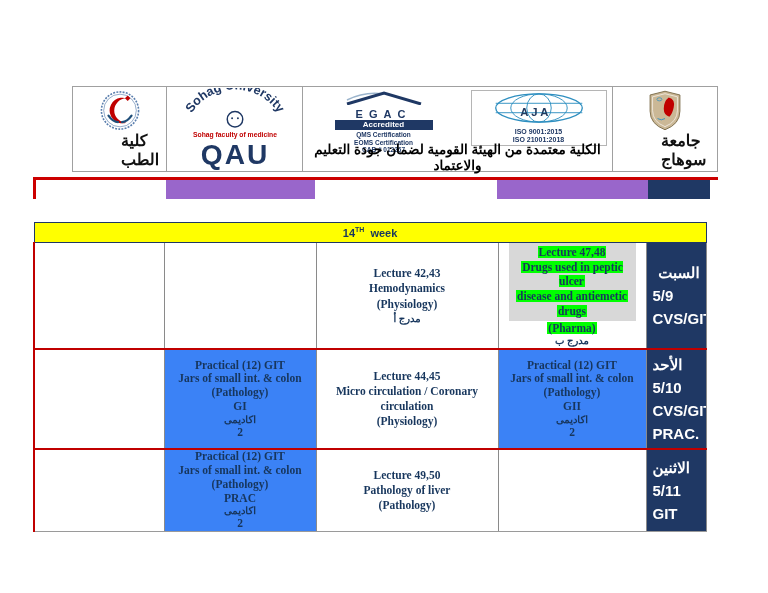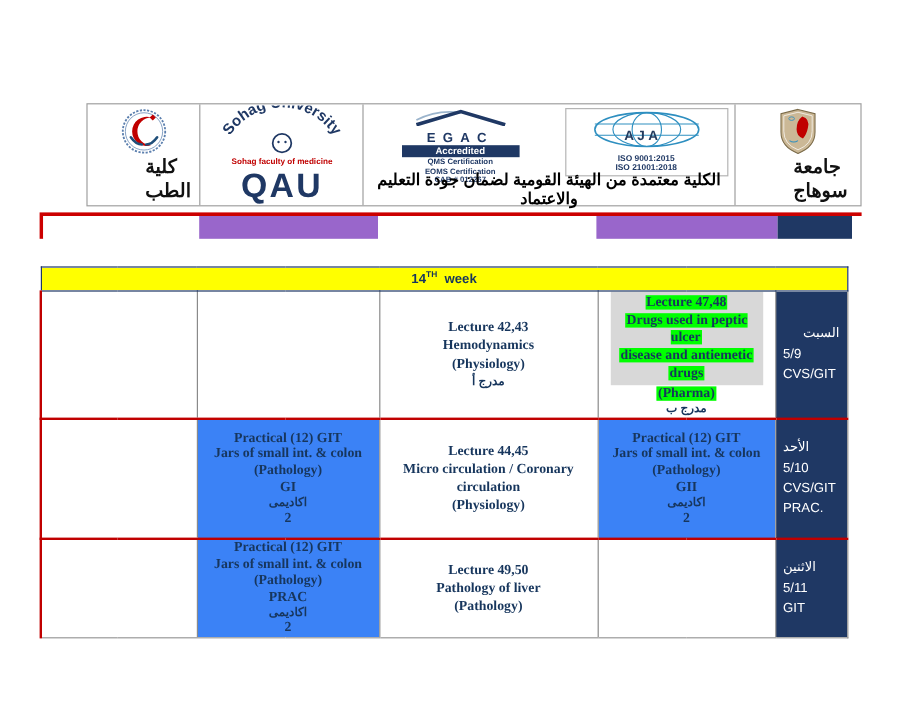--- a/index.html
+++ b/index.html
@@ -76,21 +76,21 @@
   }
   .lect .ar { font-size:10px; }
   .tight .lect { line-height:1.2; }
   td.cell-orange { background:#3b82f6;margin-left:22px; }
 
   .gray-wrap { background:#D8D8D8; margin:0 10px; padding:2px 1px; }
   .hl { background:#00FF00; padding:0 1px; }
   .pharma .lect { line-height:1.28; }
 
   td.day-td { background:#1F3864; }
-  .day-inner { color:#ffffff; font-weight:normal; font-size:11px; line-height:1.55; text-align:left; padding:2px 3px 2px 6px; }
+  .day-inner { color:#ffffff; font-weight:bold; font-size:15px; line-height:1.55; text-align:left; padding:2px 3px 2px 6px; }
   .day-name-r { text-align:right; padding-right:3px; }
 
   svg text { font-family:"Liberation Sans", sans-serif; }
 </style>
 </head>
 <body>
 
 <div>
 
   <div class="header-box">

